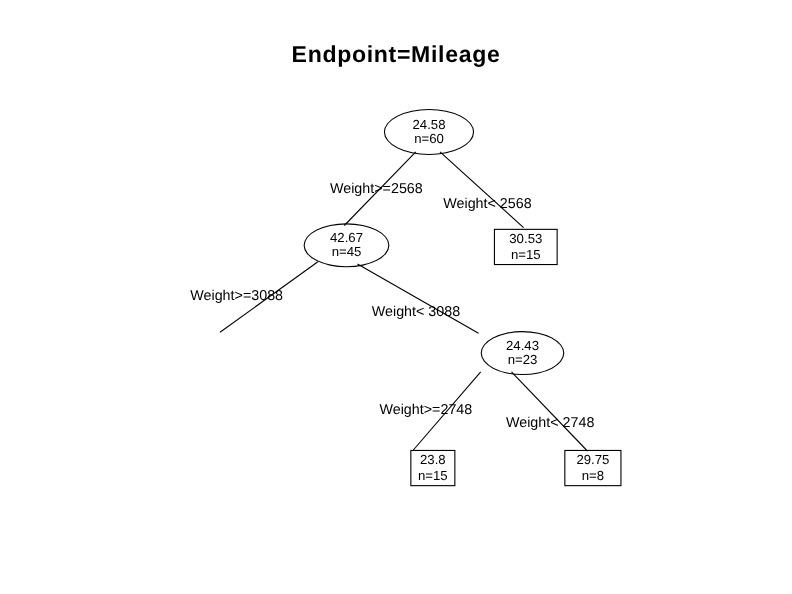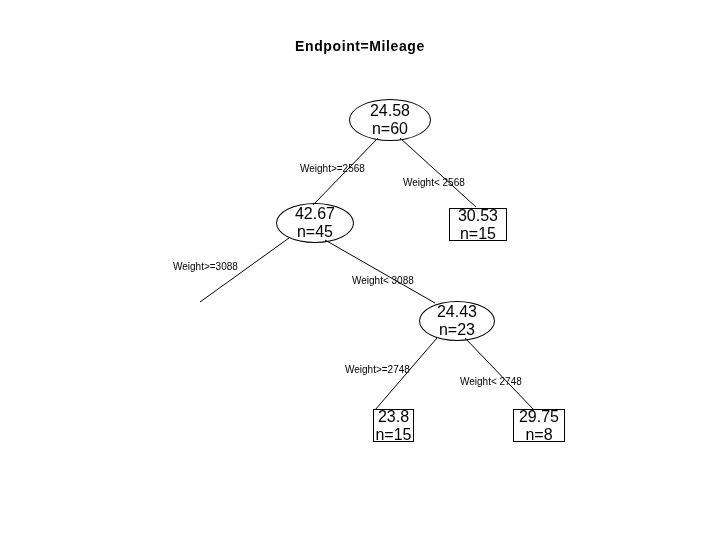--- a/index.html
+++ b/index.html
@@ -22,50 +22,50 @@
     top: 0;
     width: 720px;
     height: 540px;
   }
   .title {
     position: absolute;
     left: 0;
     top: 38px;
     width: 720px;
     text-align: center;
-    font-size: 14px;
+    font-size: 21px;
     font-weight: bold;
     letter-spacing: 0.6px;
     white-space: nowrap;
   }
   .node {
     position: absolute;
     box-sizing: border-box;
     display: flex;
     flex-direction: column;
     align-items: center;
     justify-content: center;
-    font-size: 16px;
+    font-size: 12px;
     line-height: 1.12;
     background: transparent;
   }
   .node.ellipse {
     border: 1px solid #000000;
     border-radius: 50%;
   }
   .node.box {
     border: 1px solid #000000;
   }
   .node .val,
   .node .cnt {
     white-space: nowrap;
   }
   .edge-label {
     position: absolute;
-    font-size: 10px;
+    font-size: 13px;
     white-space: nowrap;
     background: transparent;
   }
 </style>
 </head>
 <body>
 
 <div id="canvas">
 
   <div class="title">Endpoint=Mileage</div>
@@ -97,24 +97,24 @@
     <span class="val">42.67</span>
     <span class="cnt">n=45</span>
   </div>
 
   <div class="node box" style="left:449px; top:208px; width:58px; height:33px;">
     <span class="val">30.53</span>
     <span class="cnt">n=15</span>
   </div>
 
   <div class="edge-label" style="left:173px; top:261px;">Weight&gt;=3088</div>
-  <div class="edge-label" style="left:352px; top:275px;">Weight&lt; 3088</div>
+  <div class="edge-label" style="left:338px; top:275px;">Weight&lt; 3088</div>
 
 
-  <div class="node ellipse" style="left:419px; top:301px; width:76px; height:40px;">
+  <div class="node ellipse" style="left:437px; top:301px; width:76px; height:40px;">
     <span class="val">24.43</span>
     <span class="cnt">n=23</span>
   </div>
 
   <div class="edge-label" style="left:345px; top:364px;">Weight&gt;=2748</div>
   <div class="edge-label" style="left:460px; top:376px;">Weight&lt; 2748</div>
 
   <div class="node box" style="left:333px; top:409px; width:41px; height:33px;margin-left:40px;">
     <span class="val">23.8</span>
     <span class="cnt">n=15</span>

